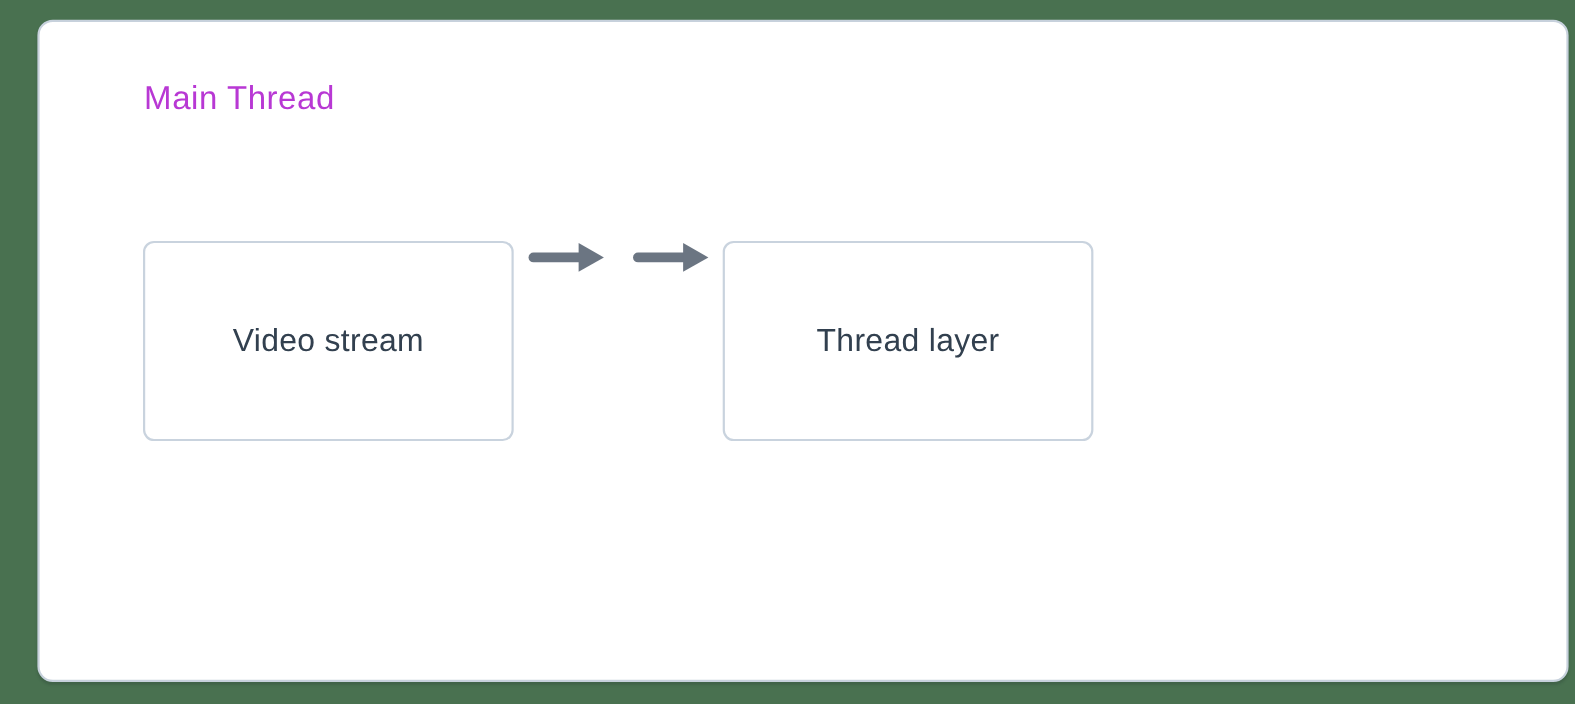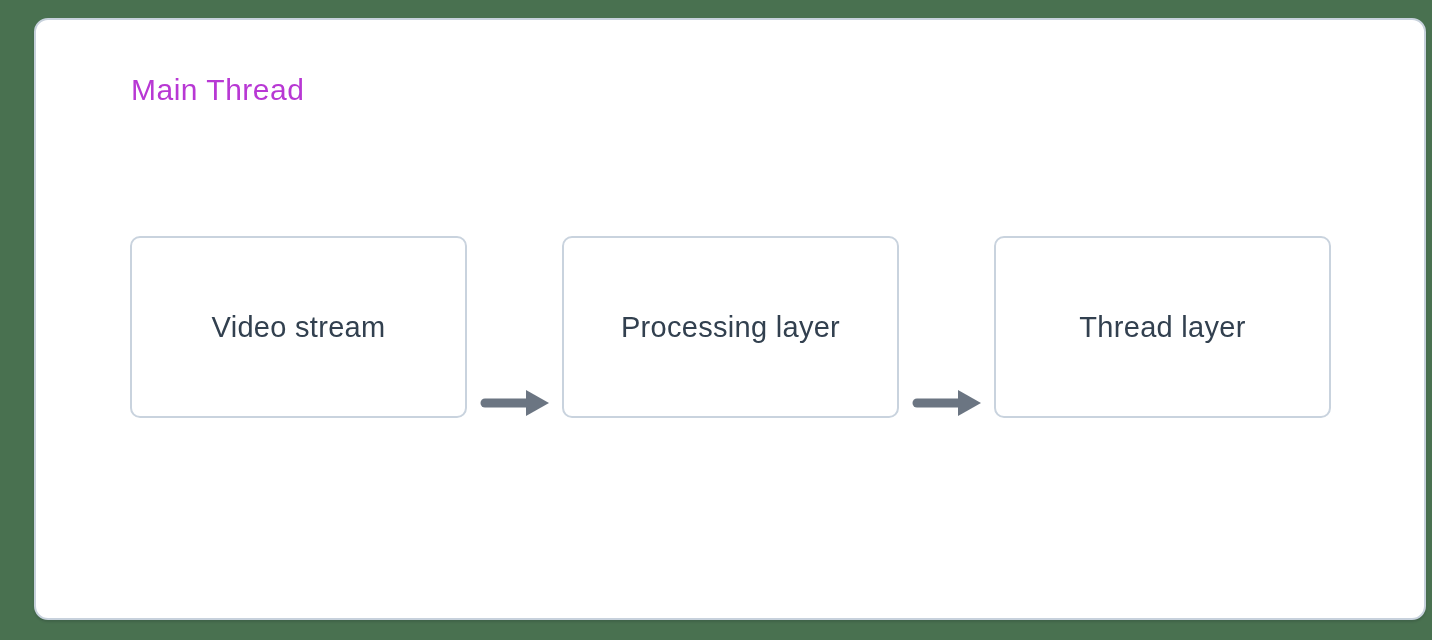--- a/index.html
+++ b/index.html
@@ -40,23 +40,23 @@
     font-size: 30px;
     font-weight: 500;
     letter-spacing: 0.5px;
     color: var(--title);
     white-space: nowrap;
   }
 
   .flow-row {
     position: absolute;
     left: 94px;
-    top: 216px;
+    top: 199px;
     display: flex;
-    align-items: flex-end;
+    align-items: flex-start;
   }
 
   .node {
     width: 333px;
     height: 178px;
     border: 2px solid var(--node-border);
     border-radius: 10px;
     background: var(--panel-bg);
     display: flex;
     align-items: center;
@@ -98,23 +98,20 @@
       <span class="node-label">Video stream</span>
     </div>
 
     <div class="arrow-cell">
       <svg class="arrow-svg" width="72" height="30" viewBox="0 0 72 30" aria-hidden="true">
         <line class="arrow-line" x1="6" y1="15" x2="49" y2="15"></line>
         <polygon class="arrow-head" points="47,2 70,15 47,28"></polygon>
       </svg>
     </div>
 
-    <div class="node">
-      <span class="node-label">Processing layer</span>
-    </div>
 
     <div class="arrow-cell">
       <svg class="arrow-svg" width="72" height="30" viewBox="0 0 72 30" aria-hidden="true">
         <line class="arrow-line" x1="6" y1="15" x2="49" y2="15"></line>
         <polygon class="arrow-head" points="47,2 70,15 47,28"></polygon>
       </svg>
     </div>
 
     <div class="node">
       <span class="node-label">Thread layer</span>

